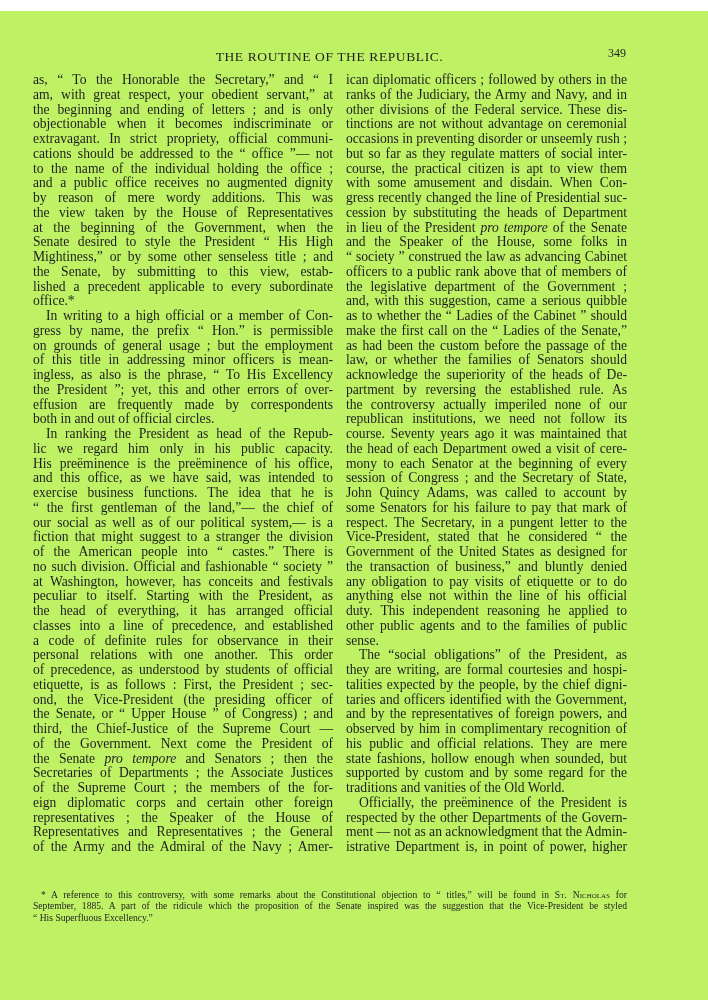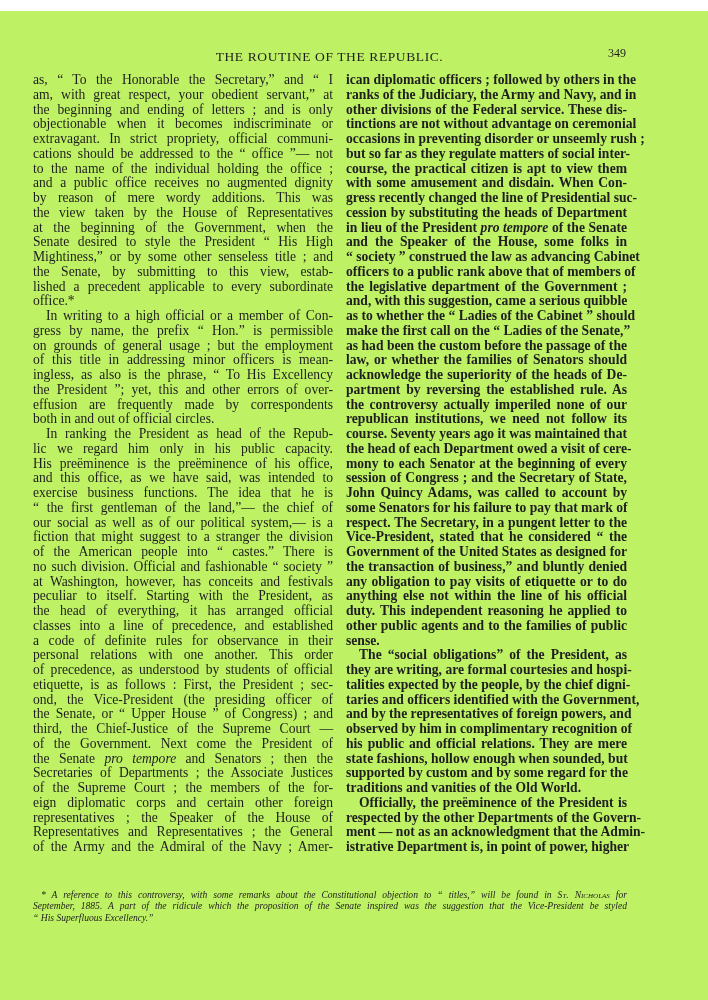--- a/index.html
+++ b/index.html
@@ -6,26 +6,26 @@
   body { width: 708px; height: 1000px; position: relative; overflow: hidden;
          font-family: "Liberation Serif", "DejaVu Serif", serif; color: #1e1e1e; }
   .page { position: absolute; left: 0; top: 11px; width: 708px; height: 1000px; background: #bef264; }
   .running-head { position: absolute; top: 38px; left: 33px; width: 593px; height: 20px; }
   .running-title { position: absolute; left: 0; right: 0; text-align: center; top: 0;
                    font-size: 13.5px; letter-spacing: 0.6px; }
   .page-number { position: absolute; right: 0; top: -3px; font-size: 12px; }
   .col { position: absolute; top: 62px; font-size: 13.6px; line-height: 14.75px;
          text-align: justify; hyphens: none; }
   .col-left { left: 33px; width: 300px; font-family: Liberation Serif, serif; }
-  .col-right { left: 346px; width: 281px; font-weight: bold; }
+  .col-right { left: 346px; width: 281px; }
   .col .line { display: block; text-align: justify; text-align-last: justify; white-space: nowrap; overflow: visible; }
   .col .line.last { text-align-last: left; }
   .footnote { position: absolute; top: 878px; left: 33px; width: 594px; font-size: 9.6px;
               line-height: 11.4px; text-align: justify; }
-  .footnote .line { display: block; white-space: nowrap; text-align-last: justify; font-style: italic; }
+  .footnote .line { display: block; white-space: nowrap; text-align-last: justify; }
   .footnote .line.first { text-indent: 8px; }
   .footnote .line.last { text-align-last: left; }
   em { font-style: italic; }
   .smallcaps { font-variant: small-caps; }
 </style>
 </head>
 <body>
 
 <div class="page">
   <div class="running-head">

